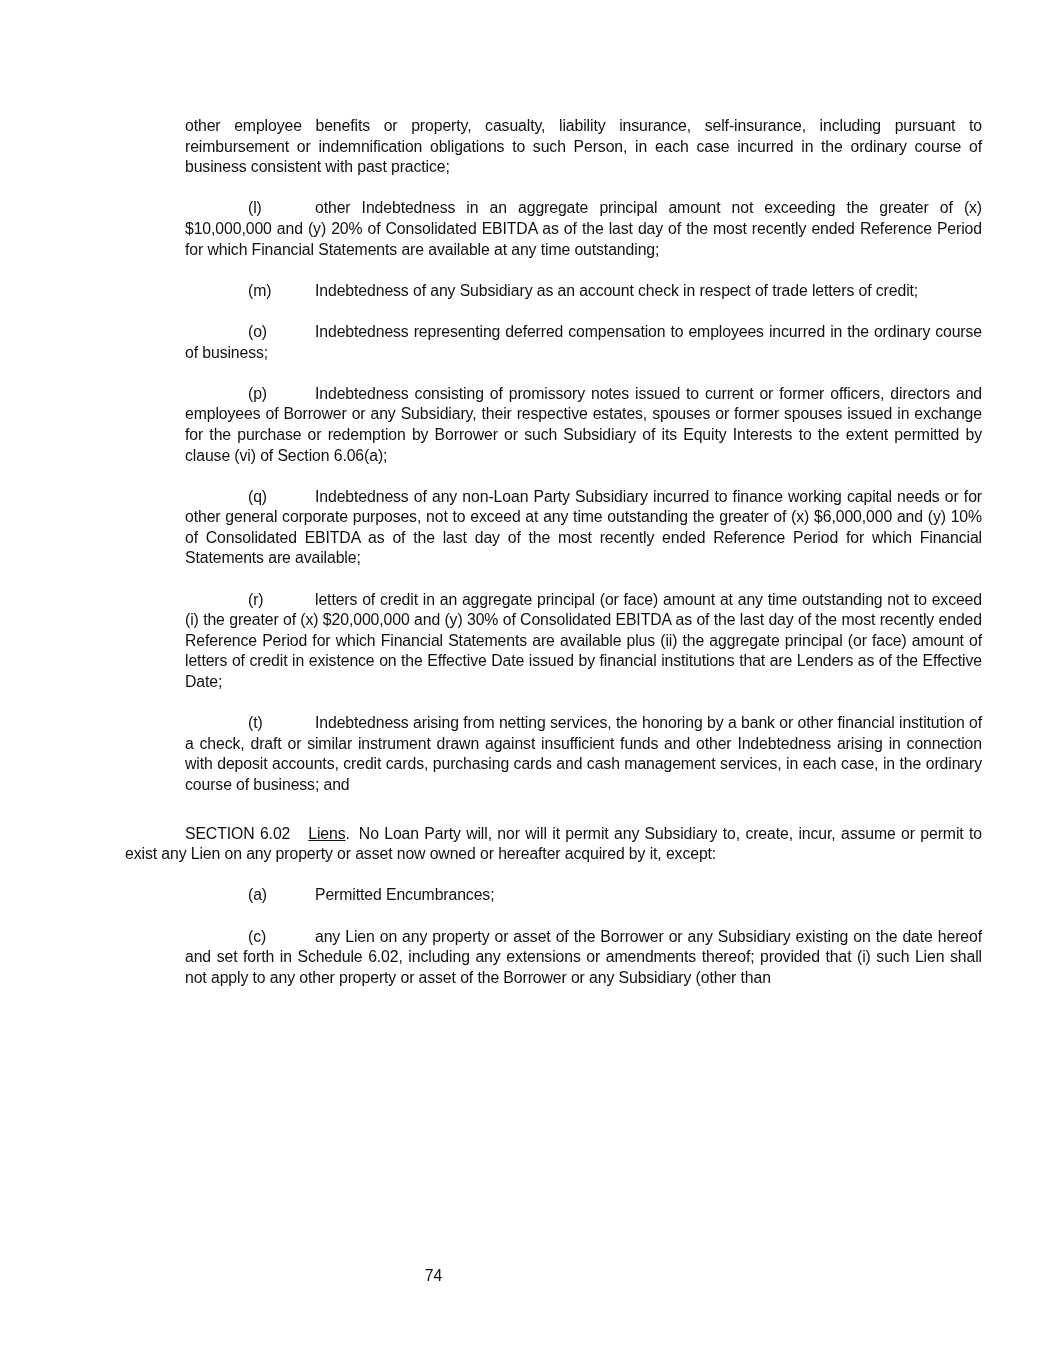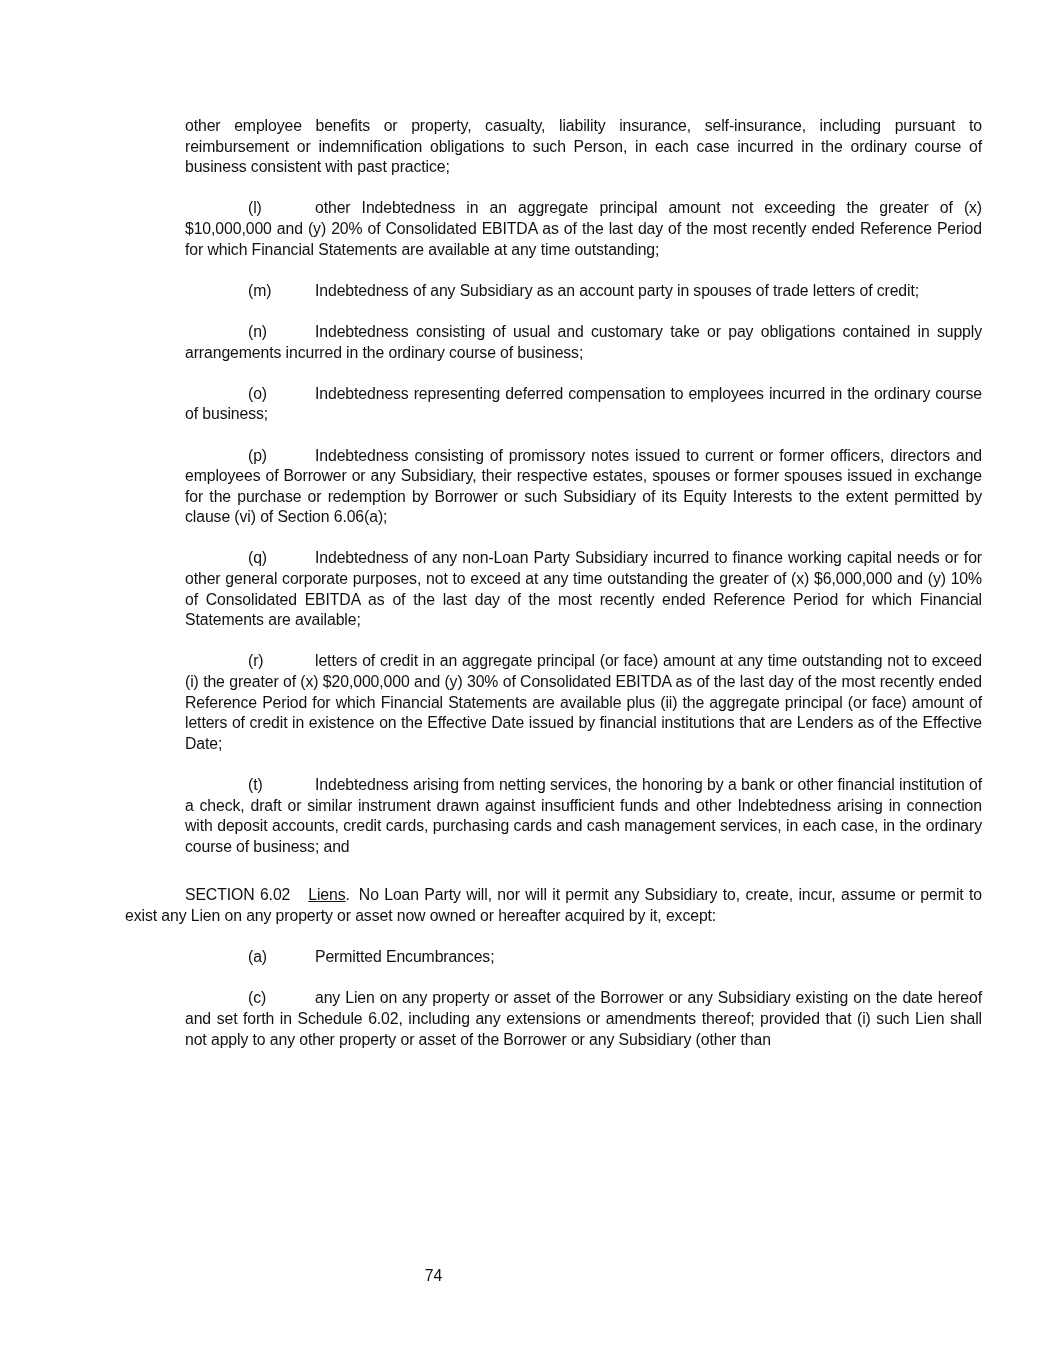--- a/index.html
+++ b/index.html
@@ -42,23 +42,22 @@
 </head>
 <body>
 
 <div id="page">
 
   <p class="indent-block"><span>other employee benefits or property, casualty, liability insurance, self-insurance, including pursuant to reimbursement or indemnification obligations to such Person, in each case incurred in the ordinary course of business consistent with past practice;</span></p>
 
 
   <p class="clause"><span class="tab-label">(l)</span><span>other Indebtedness in an aggregate principal amount not exceeding the greater of (x) $10,000,000 and (y) 20% of Consolidated EBITDA as of the last day of the most recently ended Reference Period for which Financial Statements are available at any time outstanding;</span></p>
 
-  <p class="clause"><span class="tab-label">(m)</span><span>Indebtedness of any Subsidiary as an account party in spouses of trade letters of credit;</span></p>
+  <p class="clause"><span class="tab-label">(m)</span><span>Indebtedness of any Subsidiary as an account check in respect of trade letters of credit;</span></p>
 
-  <p class="clause"><span class="tab-label">(n)</span><span>Indebtedness consisting of usual and customary take or pay obligations contained in supply arrangements incurred in the ordinary course of business;</span></p>
 
   <p class="clause"><span class="tab-label">(o)</span><span>Indebtedness representing deferred compensation to employees incurred in the ordinary course of business;</span></p>
 
   <p class="clause"><span class="tab-label">(p)</span><span>Indebtedness consisting of promissory notes issued to current or former officers, directors and employees of Borrower or any Subsidiary, their respective estates, spouses or former spouses issued in exchange for the purchase or redemption by Borrower or such Subsidiary of its Equity Interests to the extent permitted by clause (vi) of Section 6.06(a);</span></p>
 
   <p class="clause"><span class="tab-label">(q)</span><span>Indebtedness of any non-Loan Party Subsidiary incurred to finance working capital needs or for other general corporate purposes, not to exceed at any time outstanding the greater of (x) $6,000,000 and (y) 10% of Consolidated EBITDA as of the last day of the most recently ended Reference Period for which Financial Statements are available;</span></p>
 
   <p class="clause"><span class="tab-label">(r)</span><span>letters of credit in an aggregate principal (or face) amount at any time outstanding not to exceed (i) the greater of (x) $20,000,000 and (y) 30% of Consolidated EBITDA as of the last day of the most recently ended Reference Period for which Financial Statements are available plus (ii) the aggregate principal (or face) amount of letters of credit in existence on the Effective Date issued by financial institutions that are Lenders as of the Effective Date;</span></p>
 
 

